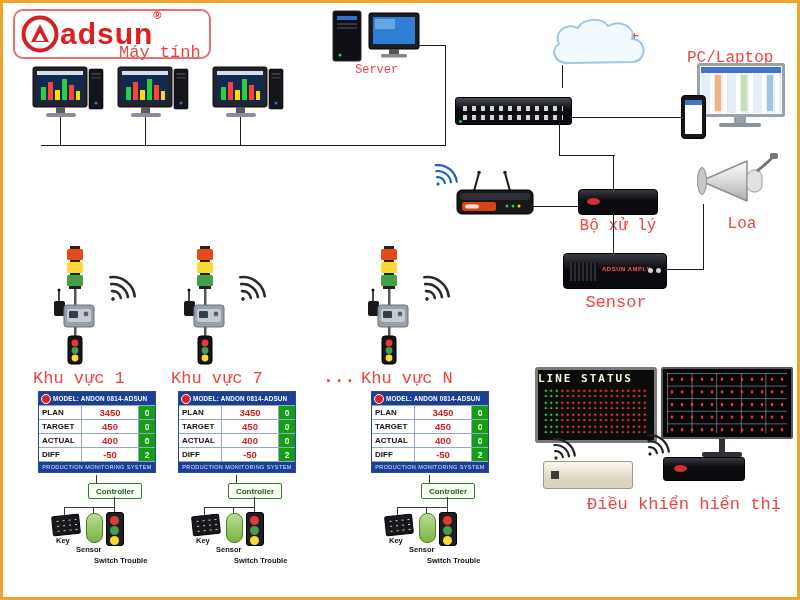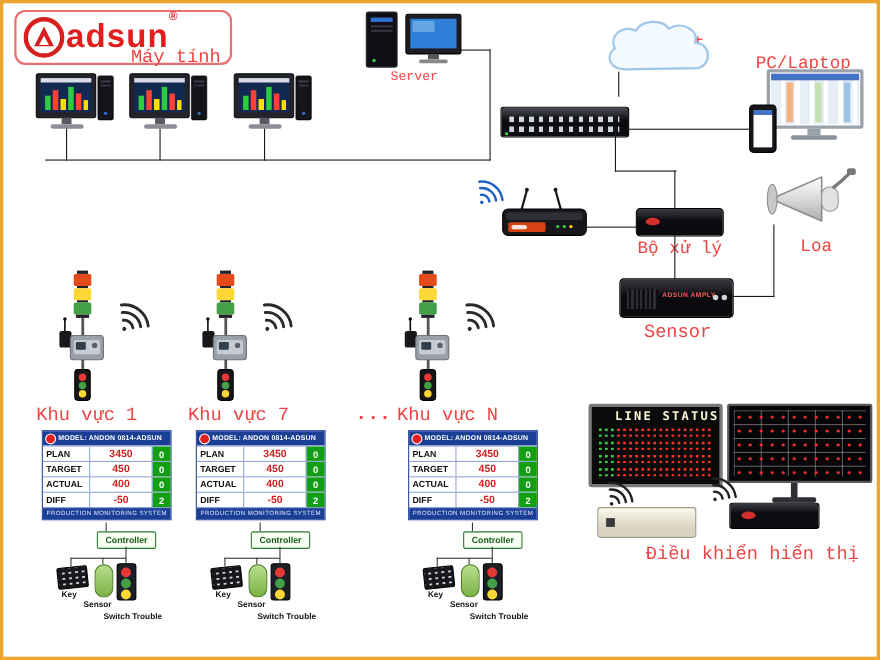--- a/index.html
+++ b/index.html
@@ -61,21 +61,21 @@
   .keypad{position:absolute;left:14px;top:40px;width:26px;height:18px;background:#17171c;border:1px solid #000;border-radius:2px;
     background-image:radial-gradient(#cdd3da 1px,transparent 1.3px);background-size:6px 5px;background-position:2px 2px;transform:rotate(-6deg);}
   .sensor{position:absolute;left:48px;top:38px;width:15px;height:28px;border:1px solid #4e7f2a;border-radius:8px;
     background:linear-gradient(180deg,#b7dd8f,#7cb342);}
   .switchbox{position:absolute;left:68px;top:37px;width:16px;height:32px;background:#1c1f26;border:1px solid #000;border-radius:3px;}
   .dot{position:absolute;left:3px;width:9px;height:9px;border-radius:50%;}
   .kit-lbl{position:absolute;font-size:7.5px;font-weight:bold;color:#111;white-space:nowrap;}
 
   
   .board1{position:absolute;left:532px;top:364px;width:122px;height:76px;background:#0b0b0b;border:3px solid #7a7a7a;border-radius:3px;box-sizing:border-box;}
-  .b1-title{margin-top:2px;text-align:right;color:#fdf6d8;font-family:"DejaVu Sans Mono",monospace;font-weight:bold;font-size:11px;letter-spacing:2px;}
+  .b1-title{margin-top:2px;text-align:left;color:#fdf6d8;font-family:"DejaVu Sans Mono",monospace;font-weight:bold;font-size:11px;letter-spacing:2px;}
   .led-row{position:relative;height:9px;margin:3px 5px 0 5px;
     background-image:radial-gradient(circle,#ff3226 1.1px,transparent 1.5px);background-size:5.5px 5.5px;}
   .led-row::before{content:"";position:absolute;left:0;top:0;width:16px;height:100%;background:#0b0b0b;
     background-image:radial-gradient(circle,#37d24a 1.1px,transparent 1.5px);background-size:5.5px 5.5px;}
   .board2{position:absolute;left:658px;top:364px;width:132px;height:72px;background:#060608;border:2px solid #58585e;border-radius:2px;box-sizing:border-box;}
   .b2-grid{position:absolute;inset:4px;
     background-image:
       radial-gradient(circle,#ff2d2d 1.2px,transparent 1.6px),
       linear-gradient(to right,rgba(190,190,200,.5) 1px,transparent 1px),
       linear-gradient(to bottom,rgba(190,190,200,.5) 1px,transparent 1px);

